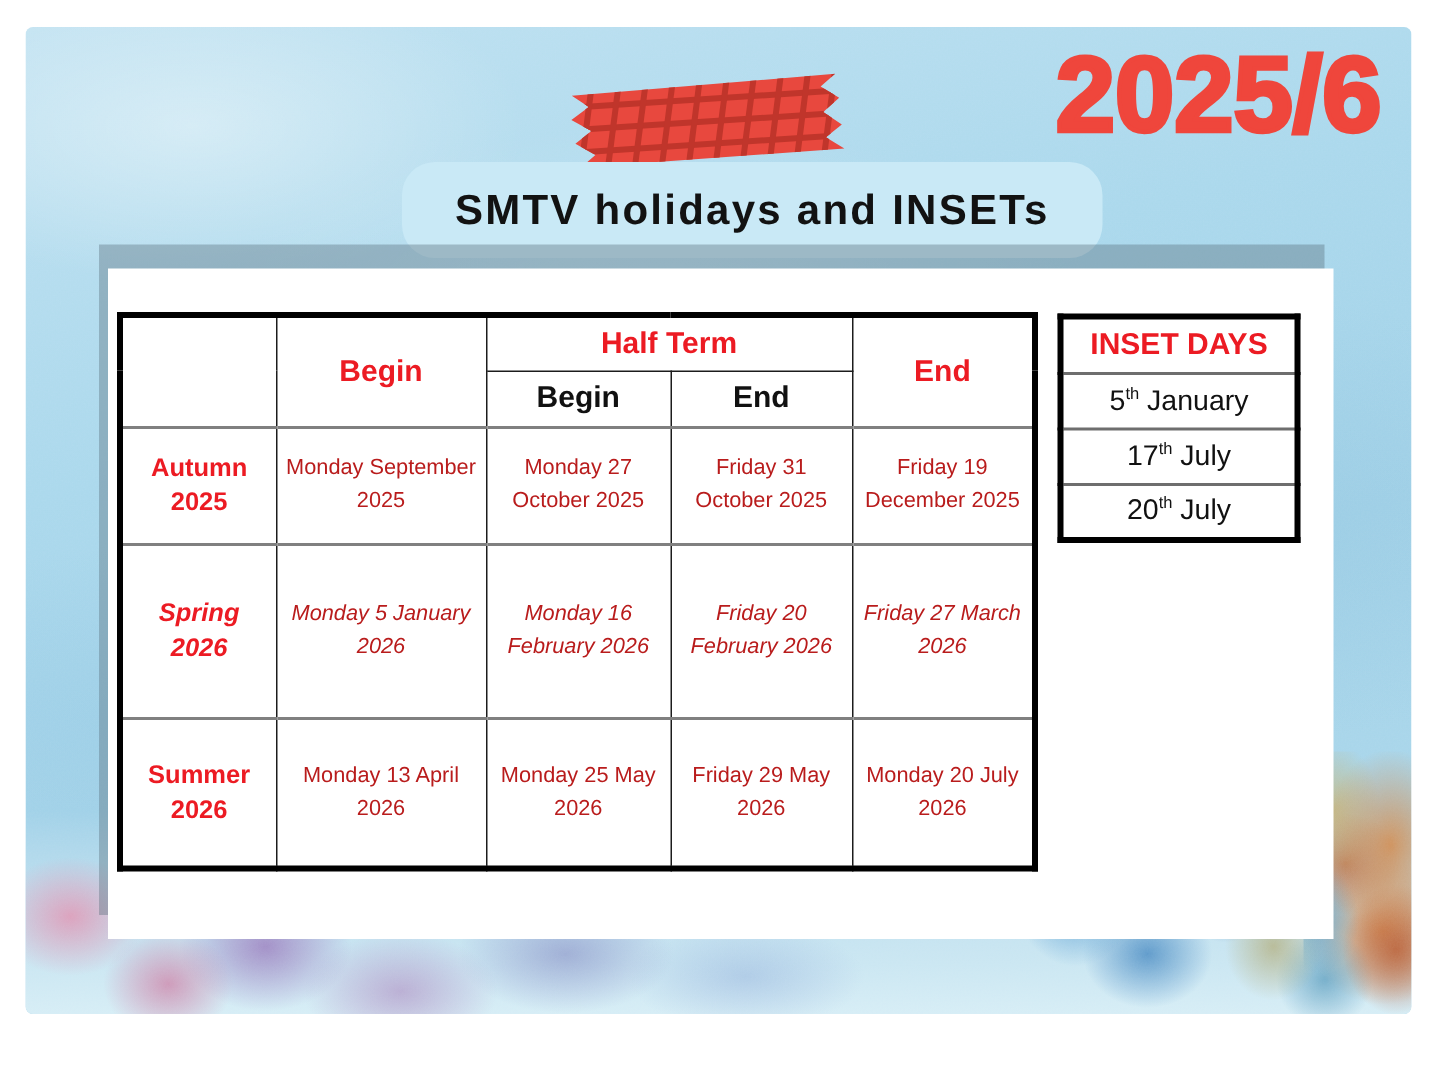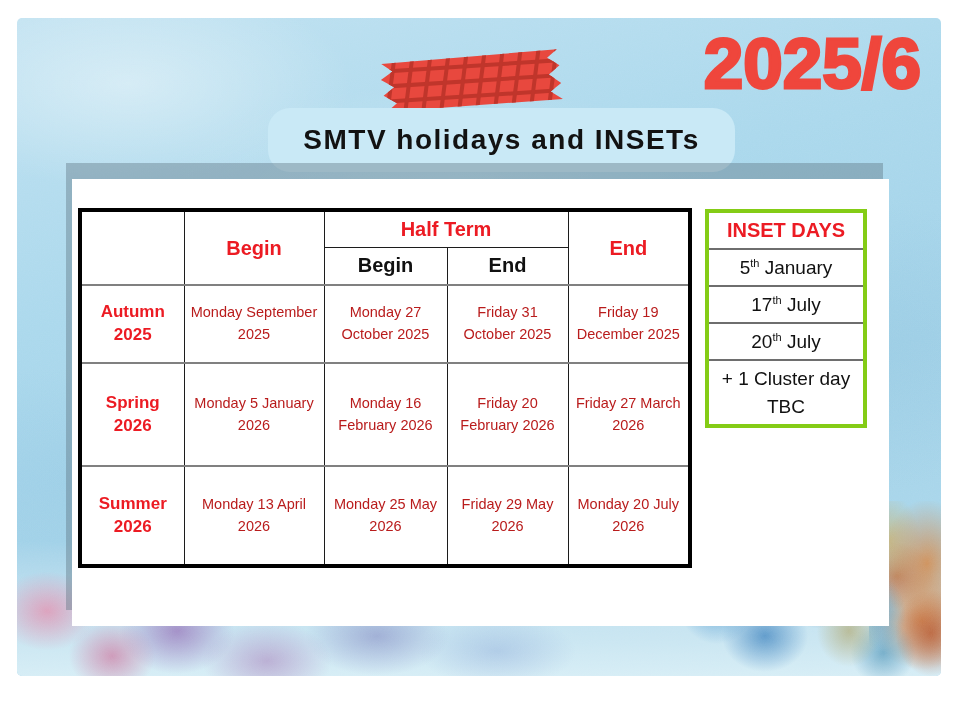--- a/index.html
+++ b/index.html
@@ -54,32 +54,32 @@
                box-shadow:-6px -16px 0 rgba(88,108,122,0.38);}
 
   
   table{border-collapse:collapse;table-layout:fixed;}
   .term-table{position:absolute;left:6px;top:29px;width:610px;border:4px solid #000;}
   .term-table td{border:1.6px solid #1c1c1c;text-align:center;vertical-align:middle;padding:0 4px;}
   .term-table tr.major td{border-top:2.6px solid #808080;}
   .hrow1{height:37px;}
   .hrow2{height:38px;}
   .r-autumn{height:78px;}
-  .r-spring{height:103px;}
+  .r-spring{height:116px;font-style:italic;}
   .r-summer{height:100px;}
   .red-head{color:#ec1b23;font-weight:bold;font-size:20px;}
   .black-head{color:#111;font-weight:bold;font-size:20px;}
   .season{color:#ec1b23;font-weight:bold;font-size:17px;line-height:1.35;}
   .date{color:#b91c1c;font-size:14.5px;line-height:1.5;}
   .c2{padding:0 16px;}
   .c34{padding:0 14px;}
   .c5{padding:0 14px;}
 
   
-  .inset-table{position:absolute;left:633px;top:30px;width:162px;border:4px solid #84cc16;}
+  .inset-table{position:absolute;left:633px;top:30px;width:162px;border:4px solid #000000;}
   .inset-table td{border:2.6px solid #6e6e6e;text-align:center;vertical-align:middle;
                   font-size:19px;color:#111;line-height:1.45;padding:0 8px;}
   .inset-title{height:38px;}
   .inset-title td{color:#ec1b23;font-weight:bold;font-size:20px;}
   .ir-tall{height:66px;}
   .ir-short{height:37px;}
   sup{font-size:0.58em;vertical-align:super;line-height:0;}
 </style>
 </head>
 <body>
@@ -180,21 +180,18 @@
           </tr>
           <tr class="ir-short">
             <td><span>5</span><sup>th</sup><span> January</span></td>
           </tr>
           <tr class="ir-short">
             <td><span>17</span><sup>th</sup><span> July</span></td>
           </tr>
           <tr class="ir-short">
             <td><span>20</span><sup>th</sup><span> July</span></td>
           </tr>
-          <tr class="ir-tall">
-            <td><span>+ 1 Cluster day TBC</span></td>
-          </tr>
         </tbody>
       </table>
 
     </div>
   </div>
 </div>
 
 </body></html>

